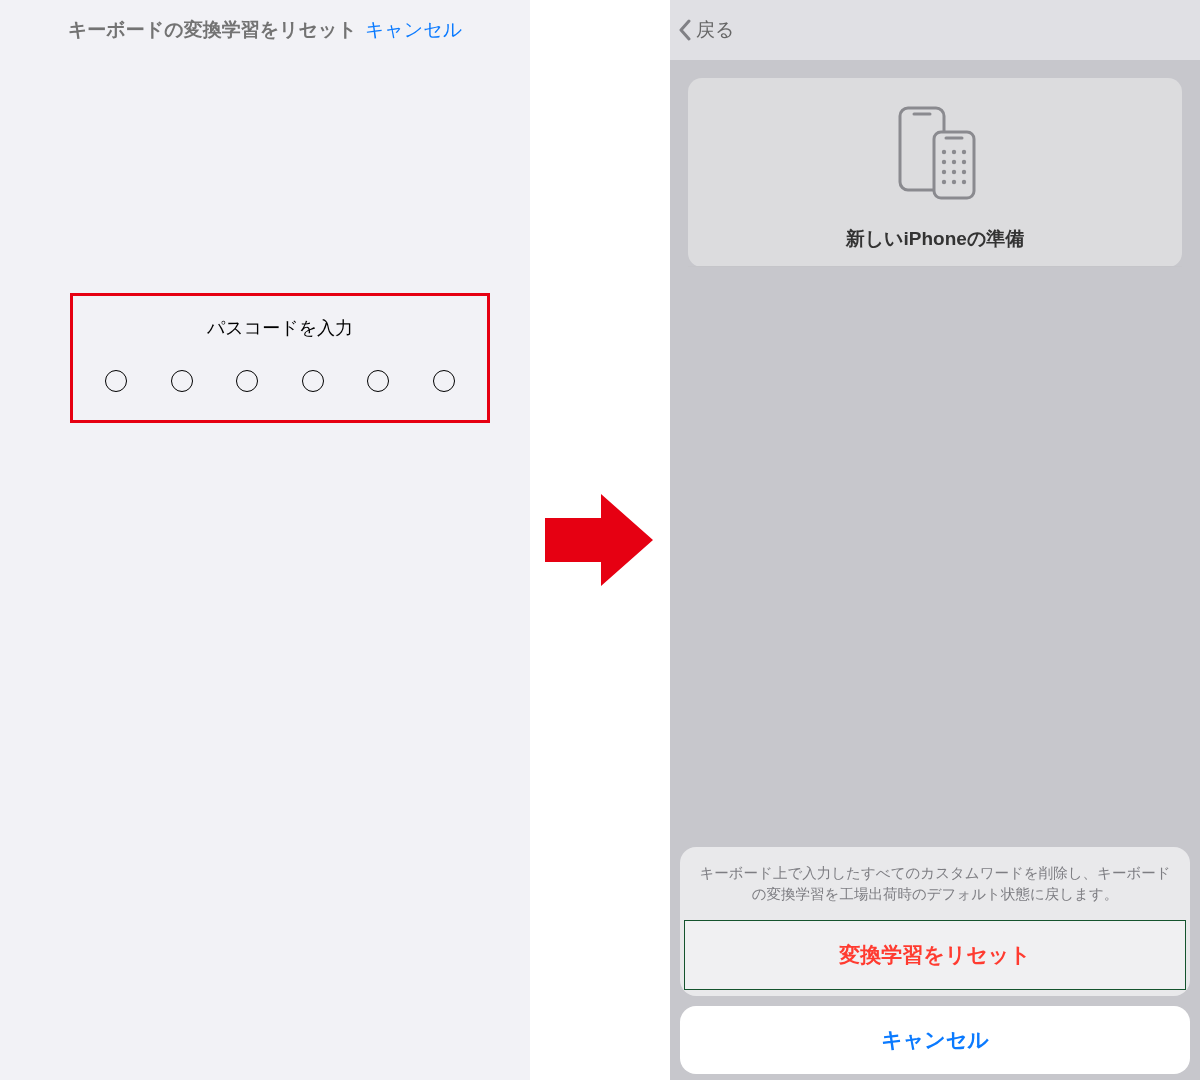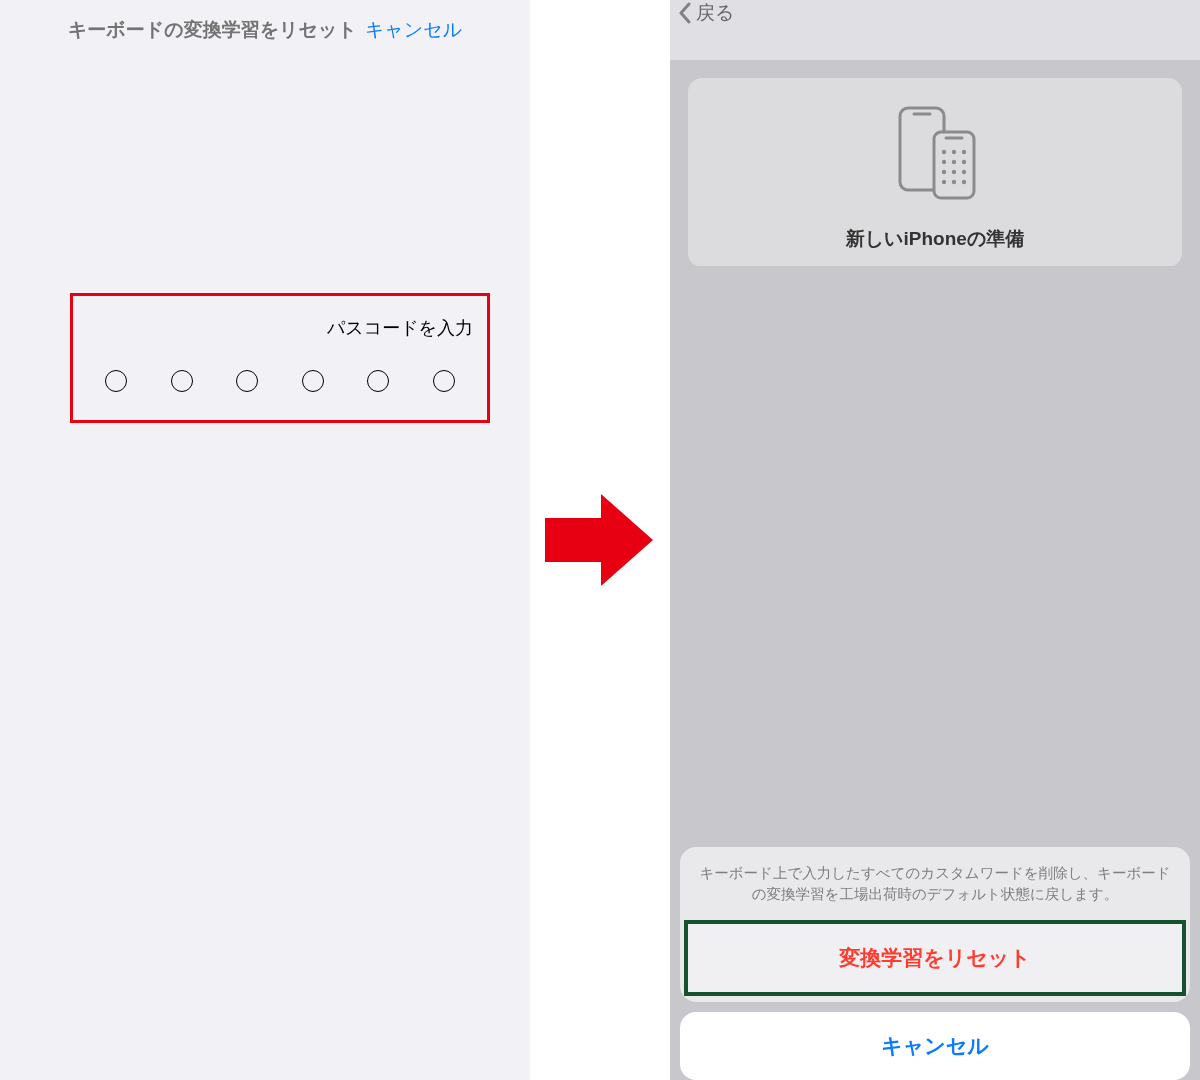--- a/index.html
+++ b/index.html
@@ -47,41 +47,42 @@
       margin-left: 8px;
     }
     
     .passcode-outline {
       position: absolute;
       top: 293px;
       left: 70px;
       right: 40px;
       border: 3px solid #e60012;
       padding: 20px 14px 28px;
-      text-align: right;
+      text-align: center;
     }
     .passcode-label {
       font-size: 18px;
       color: #000;
       margin-bottom: 30px;
     }
     .passcode-dots {
       display: flex;
       justify-content: space-between;
       padding: 0 18px;
     }
     .dot {
       width: 22px;
       height: 22px;
       border-radius: 50%;
       border: 1.6px solid #000;
     }
     
     .nav-right {
       display: flex;
+      align-items: center;
       justify-content: center;
       height: 60px;
       position: relative;
       background: #e0e0e4;
     }
     .back-btn {
       position: absolute;
       left: 8px;
       display: flex;
       align-items: center;
@@ -129,39 +130,39 @@
       margin: 0 -22px;
     }
     .card-action {
       font-size: 19px;
       color: #0a7aff;
       padding: 20px 0;
     }
     
     .action-sheet {
       position: absolute;
-      bottom: 0;
+      bottom: 6px;
       left: 10px;
       right: 10px;
     }
     .sheet-group {
       background: #e9e9eb;
       border-radius: 16px;
       overflow: hidden;
       margin-bottom: 10px;
     }
     .sheet-msg {
       font-size: 14.5px;
       color: #7d7d82;
       text-align: center;
       padding: 16px 18px 14px;
       line-height: 1.5;
     }
     .reset-btn {
-      border: 4px solid #14532d;
+      border: 1px solid #14532d;
       background: #f0f0f2;
       text-align: center;
       padding: 20px 0;
       font-size: 21px;
       font-weight: 600;
       color: #ff3b30;
       margin: 0 4px 6px;
     }
     .cancel-btn {
       background: #fff;

